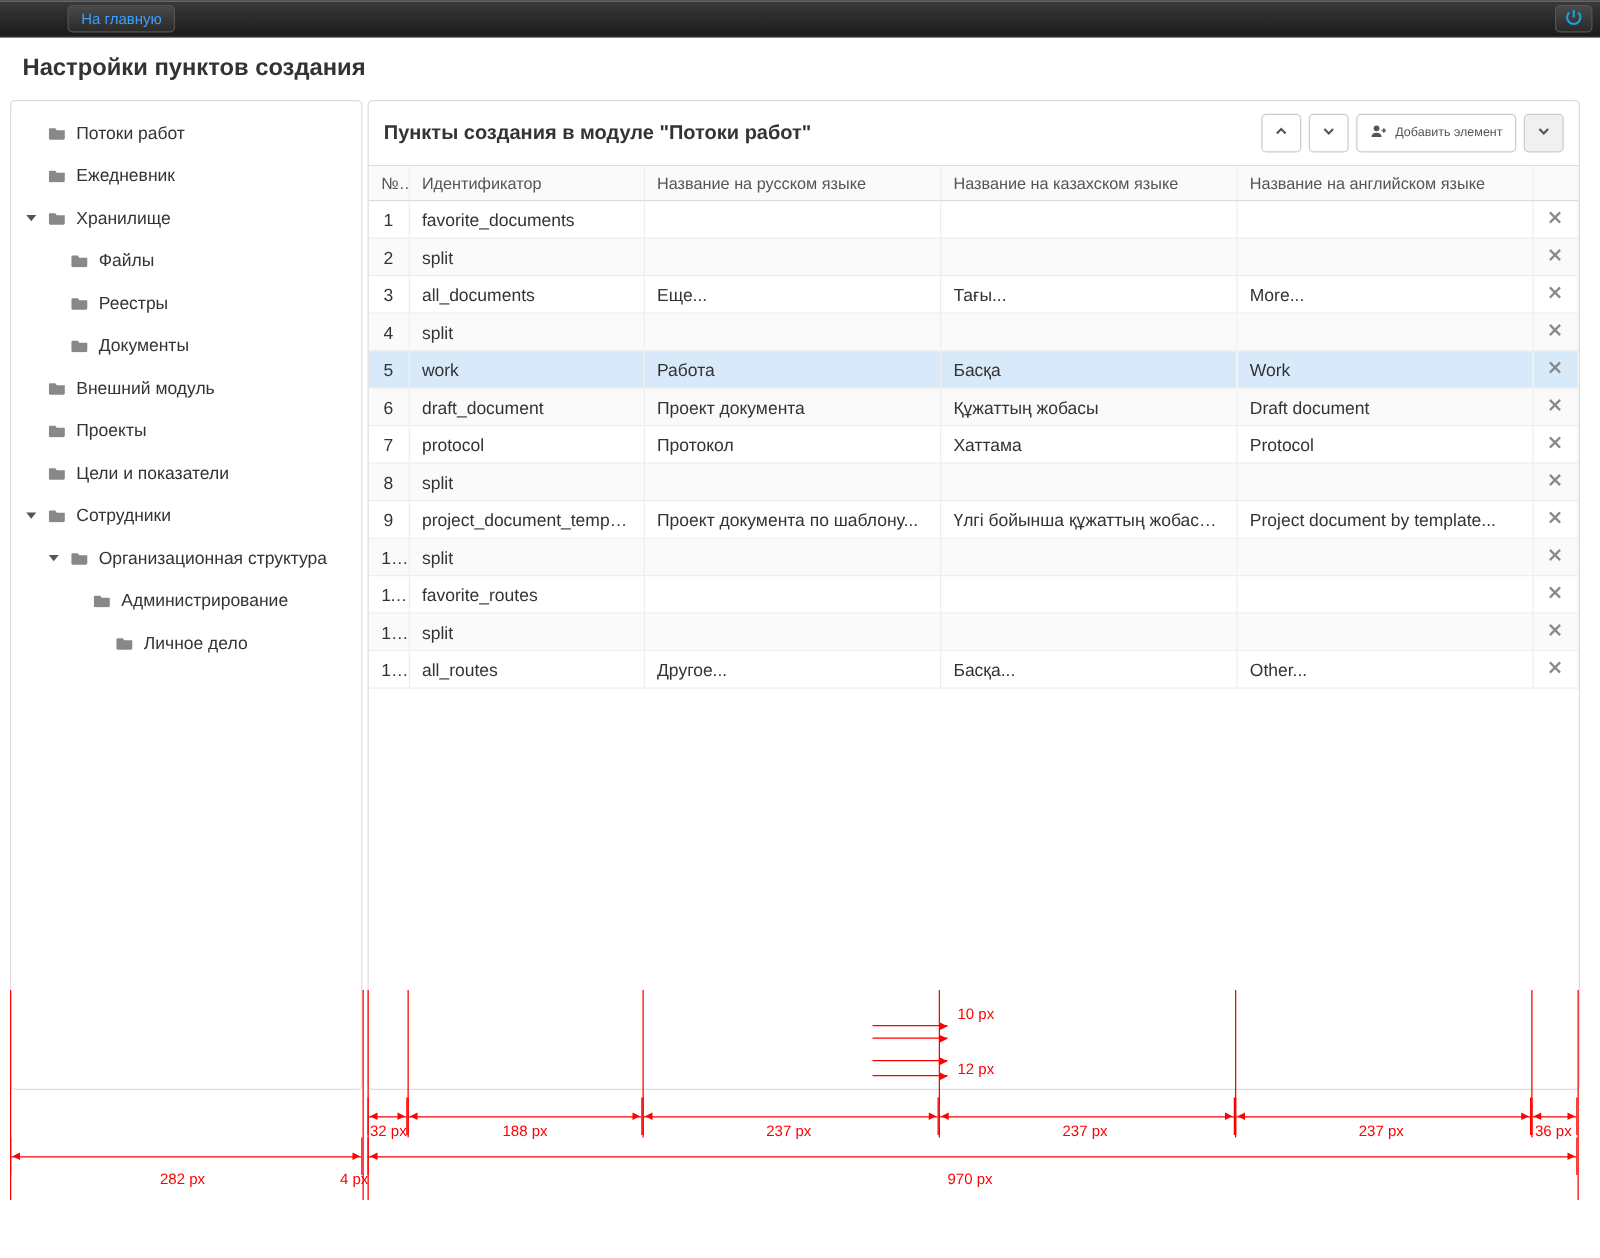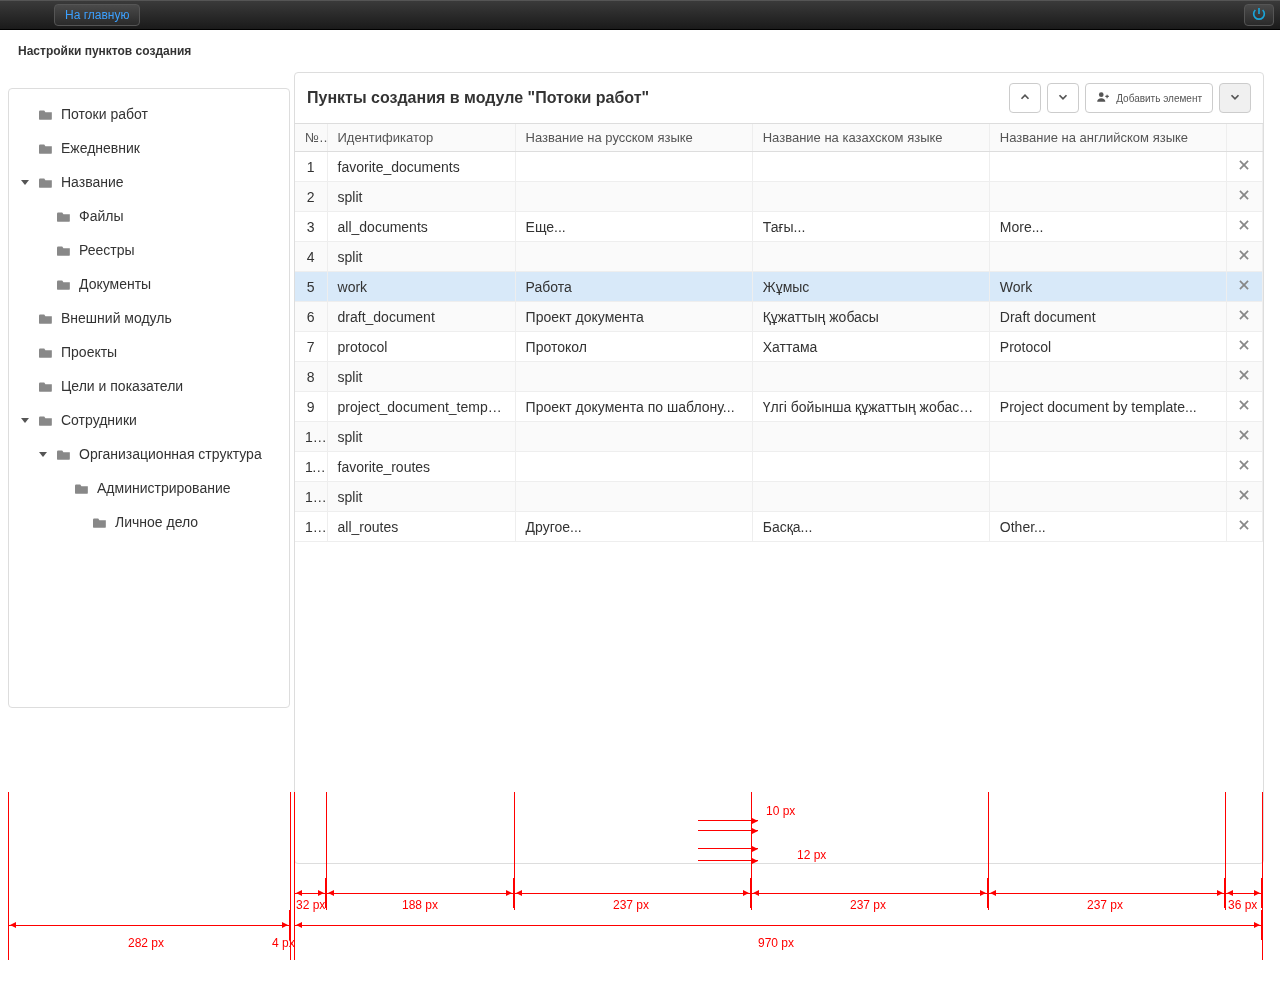--- a/index.html
+++ b/index.html
@@ -39,37 +39,36 @@
       width: 30px;
       height: 22px;
       display: flex;
       align-items: center;
       justify-content: center;
       cursor: pointer;
     }
     .power-btn svg { width: 16px; height: 16px; }
     .page-header {
       padding: 14px 18px;
-      font-size: 12px;
+      font-size: 19px;
       font-weight: 600;
       color: #333;
     }
     .content {
       display: flex;
       padding: 0 8px;
       gap: 4px;
     }
     .sidebar {
       width: 282px;
       border: 1px solid #ddd;
       border-radius: 4px;
       padding: 8px 0;
-      height: 620px;
+      height: 792px;
       overflow-y: auto;
-      margin-top: 16px;
     }
     .tree-item {
       display: flex;
       align-items: center;
       padding: 9px 0 9px 30px;
       cursor: pointer;
       color: #333;
       white-space: nowrap;
     }
     .tree-item.level-1 { padding-left: 48px; }
@@ -265,21 +264,21 @@
         </span>
         <span>Ежедневник</span>
       </div>
       <div class="tree-item level-0">
         <span class="caret"></span>
         <span class="folder-icon">
           <svg viewBox="0 0 24 20">
             <path fill="#888" d="M2 4h7l2 3h11v11a2 2 0 0 1-2 2H2a2 2 0 0 1-2-2V6a2 2 0 0 1 2-2z"></path>
           </svg>
         </span>
-        <span>Название</span>
+        <span>Хранилище</span>
       </div>
       <div class="tree-item level-1">
         <span class="folder-icon">
           <svg viewBox="0 0 24 20">
             <path fill="#888" d="M2 4h7l2 3h11v11a2 2 0 0 1-2 2H2a2 2 0 0 1-2-2V6a2 2 0 0 1 2-2z"></path>
           </svg>
         </span>
         <span>Файлы</span>
       </div>
       <div class="tree-item level-1">
@@ -457,21 +456,21 @@
                   <span><svg viewBox="0 0 24 24" stroke="#888" stroke-width="3">
                       <line x1="5" y1="5" x2="19" y2="19"></line>
                       <line x1="19" y1="5" x2="5" y2="19"></line>
                     </svg></span>
                 </span></td>
             </tr>
             <tr class="selected">
               <td class="col-num">5</td>
               <td class="col-id">work</td>
               <td class="col-ru">Работа</td>
-              <td class="col-kk">Жұмыс</td>
+              <td class="col-kk">Басқа</td>
               <td class="col-en">Work</td>
               <td class="col-del"><span class="del-btn">
                   <span><svg viewBox="0 0 24 24" stroke="#888" stroke-width="3">
                       <line x1="5" y1="5" x2="19" y2="19"></line>
                       <line x1="19" y1="5" x2="5" y2="19"></line>
                     </svg></span>
                 </span></td>
             </tr>
             <tr>
               <td class="col-num">6</td>
@@ -646,14 +645,14 @@
   <div class="h-seg" style="left:698px; width:60px; top:830px;">
       <span class="arrow-r2"></span>
     </div>
   <div class="measure-label" style="left:766px; top:804px;">10 px</div>
   <div class="h-seg" style="left:698px; width:60px; top:848px;">
       <span class="arrow-r2"></span>
     </div>
   <div class="h-seg" style="left:698px; width:60px; top:860px;">
       <span class="arrow-r2"></span>
     </div>
-  <div class="measure-label" style="left:766px; top:848px;margin-left:31px;">12 px</div>
+  <div class="measure-label" style="left:766px; top:848px;">12 px</div>
 </div>
 
 </body></html>

